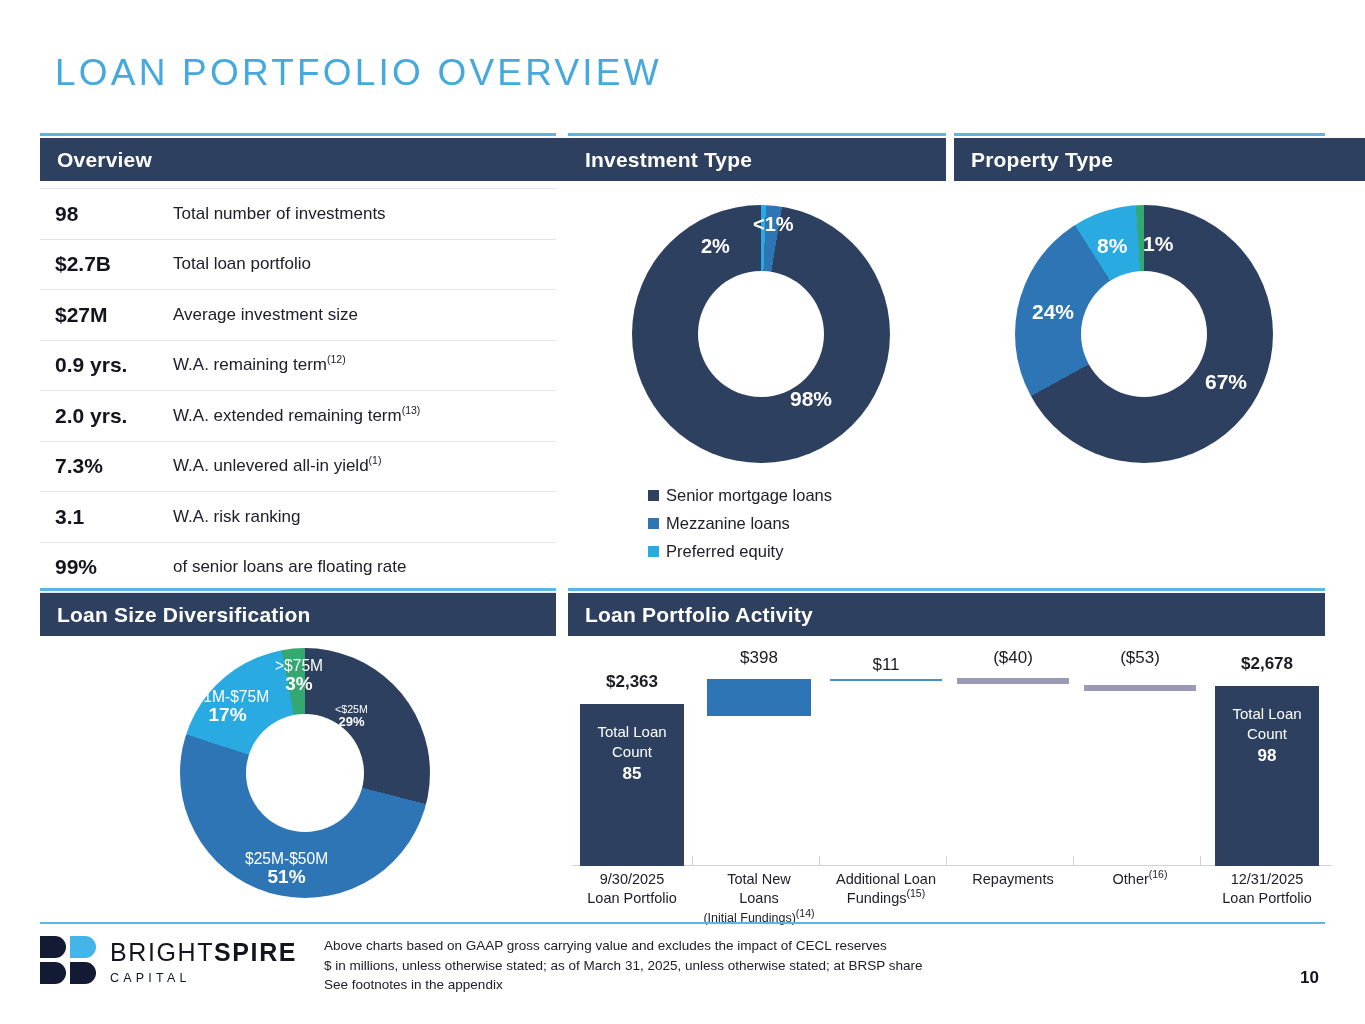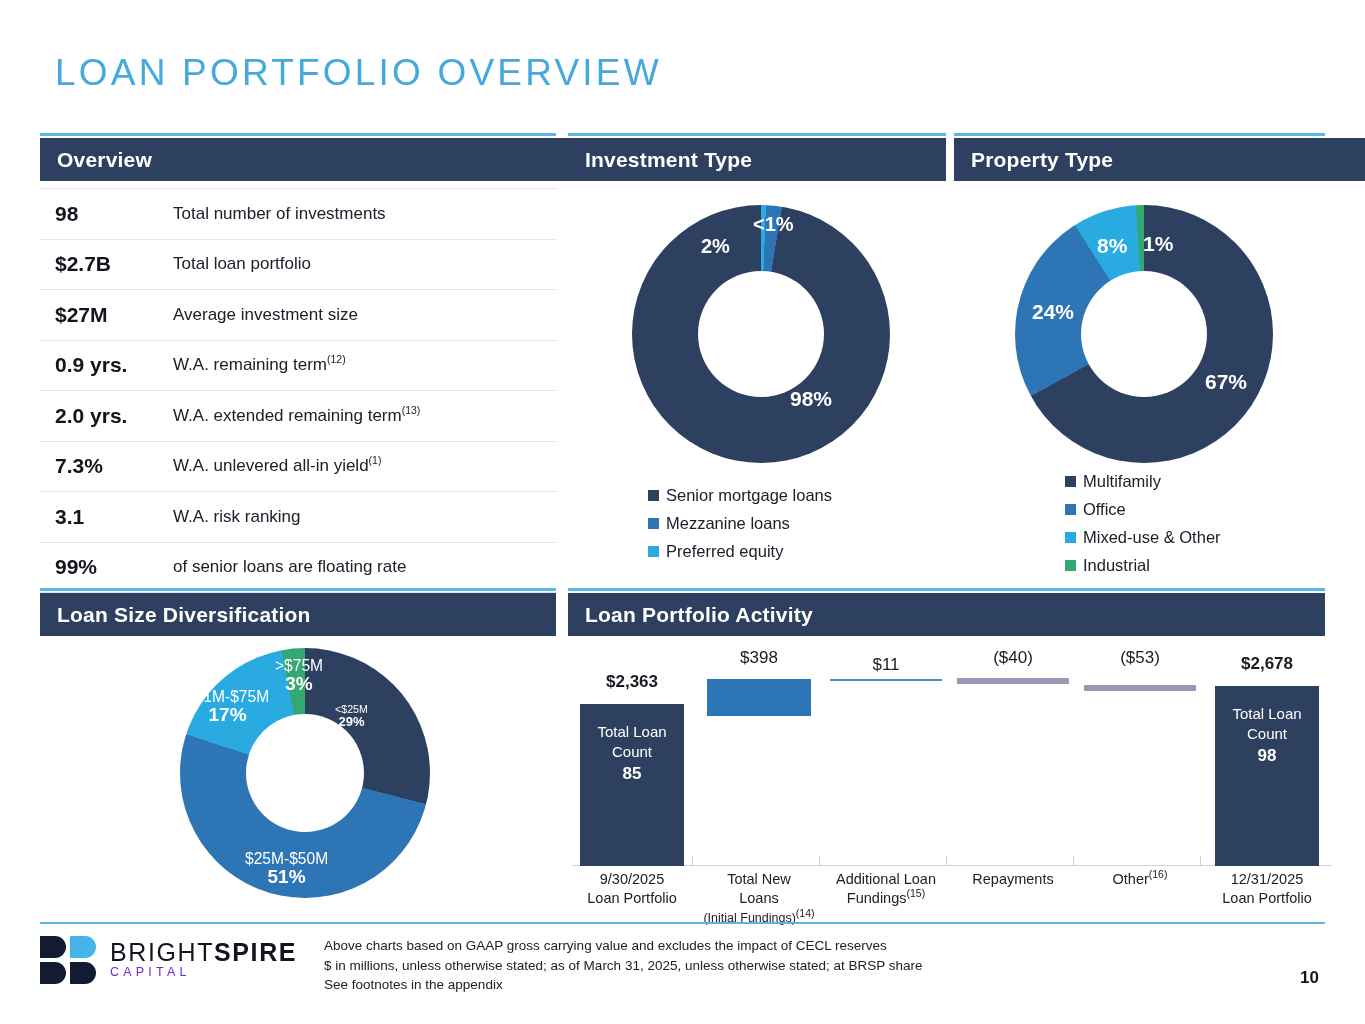--- a/index.html
+++ b/index.html
@@ -83,21 +83,21 @@
   }
 
   
   .foot-rule{position:absolute;left:40px;top:922px;width:1285px;height:2px;background:#5bb6e4;}
   .logo{position:absolute;left:40px;top:936px;width:60px;height:50px;}
   .logo-d{position:absolute;width:26px;height:22px;}
   .brand{position:absolute;left:110px;top:940px;}
   .brand-top{font-size:25px;letter-spacing:1.6px;color:#14141e;line-height:1;}
   .brand-top b{font-weight:700;}
   .brand-top .thin{font-weight:400;}
-  .brand-sub{font-size:12.5px;letter-spacing:4.2px;color:#6d28d9;margin-top:0;font-weight:400;}
+  .brand-sub{font-size:12.5px;letter-spacing:4.2px;color:#0f172a;margin-top:6px;font-weight:400;}
   .disc{position:absolute;left:324px;top:936px;font-size:13.5px;line-height:1.45;color:#20202c;}
   .pageno{position:absolute;left:1300px;top:968px;font-size:17px;font-weight:700;color:#14141e;}
 </style>
 </head>
 <body>
 
 <div class="slide">
 
   <div class="deck-title">LOAN PORTFOLIO OVERVIEW</div>
 
@@ -184,38 +184,20 @@
 
   <div class="donut-wrap" style="left:1015px;top:205px;">
     <div class="donut" style="width:258px;height:258px;
       background:conic-gradient(#2e405f 0deg 241.2deg, #2e75b6 241.2deg 327.6deg, #29abe2 327.6deg 356.4deg, #35a871 356.4deg 360deg);">
       <div class="hole" style="width:126px;height:126px;"></div>
     </div>
     <div class="dlabel" style="left:82px;top:30px;font-size:21px;">8%</div>
     <div class="dlabel" style="left:128px;top:28px;font-size:21px;">1%</div>
     <div class="dlabel" style="left:17px;top:96px;font-size:21px;">24%</div>
     <div class="dlabel" style="left:190px;top:166px;font-size:21px;">67%</div>
-  </div>
-  <div class="legend" style="left:1065px;top:472px;">
-    <div class="legend-item">
-      <span class="legend-sw" style="background:#2e405f;"></span>
-      <span class="legend-tx">Multifamily</span>
-    </div>
-    <div class="legend-item">
-      <span class="legend-sw" style="background:#2e75b6;"></span>
-      <span class="legend-tx">Office</span>
-    </div>
-    <div class="legend-item">
-      <span class="legend-sw" style="background:#29abe2;"></span>
-      <span class="legend-tx">Mixed-use &amp; Other</span>
-    </div>
-    <div class="legend-item">
-      <span class="legend-sw" style="background:#35a871;"></span>
-      <span class="legend-tx">Industrial</span>
-    </div>
   </div>
 
   <div class="donut-wrap" style="left:180px;top:648px;">
     <div class="donut" style="width:250px;height:250px;
       background:conic-gradient(#2e405f 0deg 104.4deg, #2e75b6 104.4deg 288deg, #29abe2 288deg 349.2deg, #35a871 349.2deg 360deg);">
       <div class="hole" style="width:118px;height:118px;"></div>
     </div>
     <div class="dlabel" style="left:155px;top:56px;font-size:13px;">
       <span class="sub">&lt;$25M</span>
       <span>29%</span>

